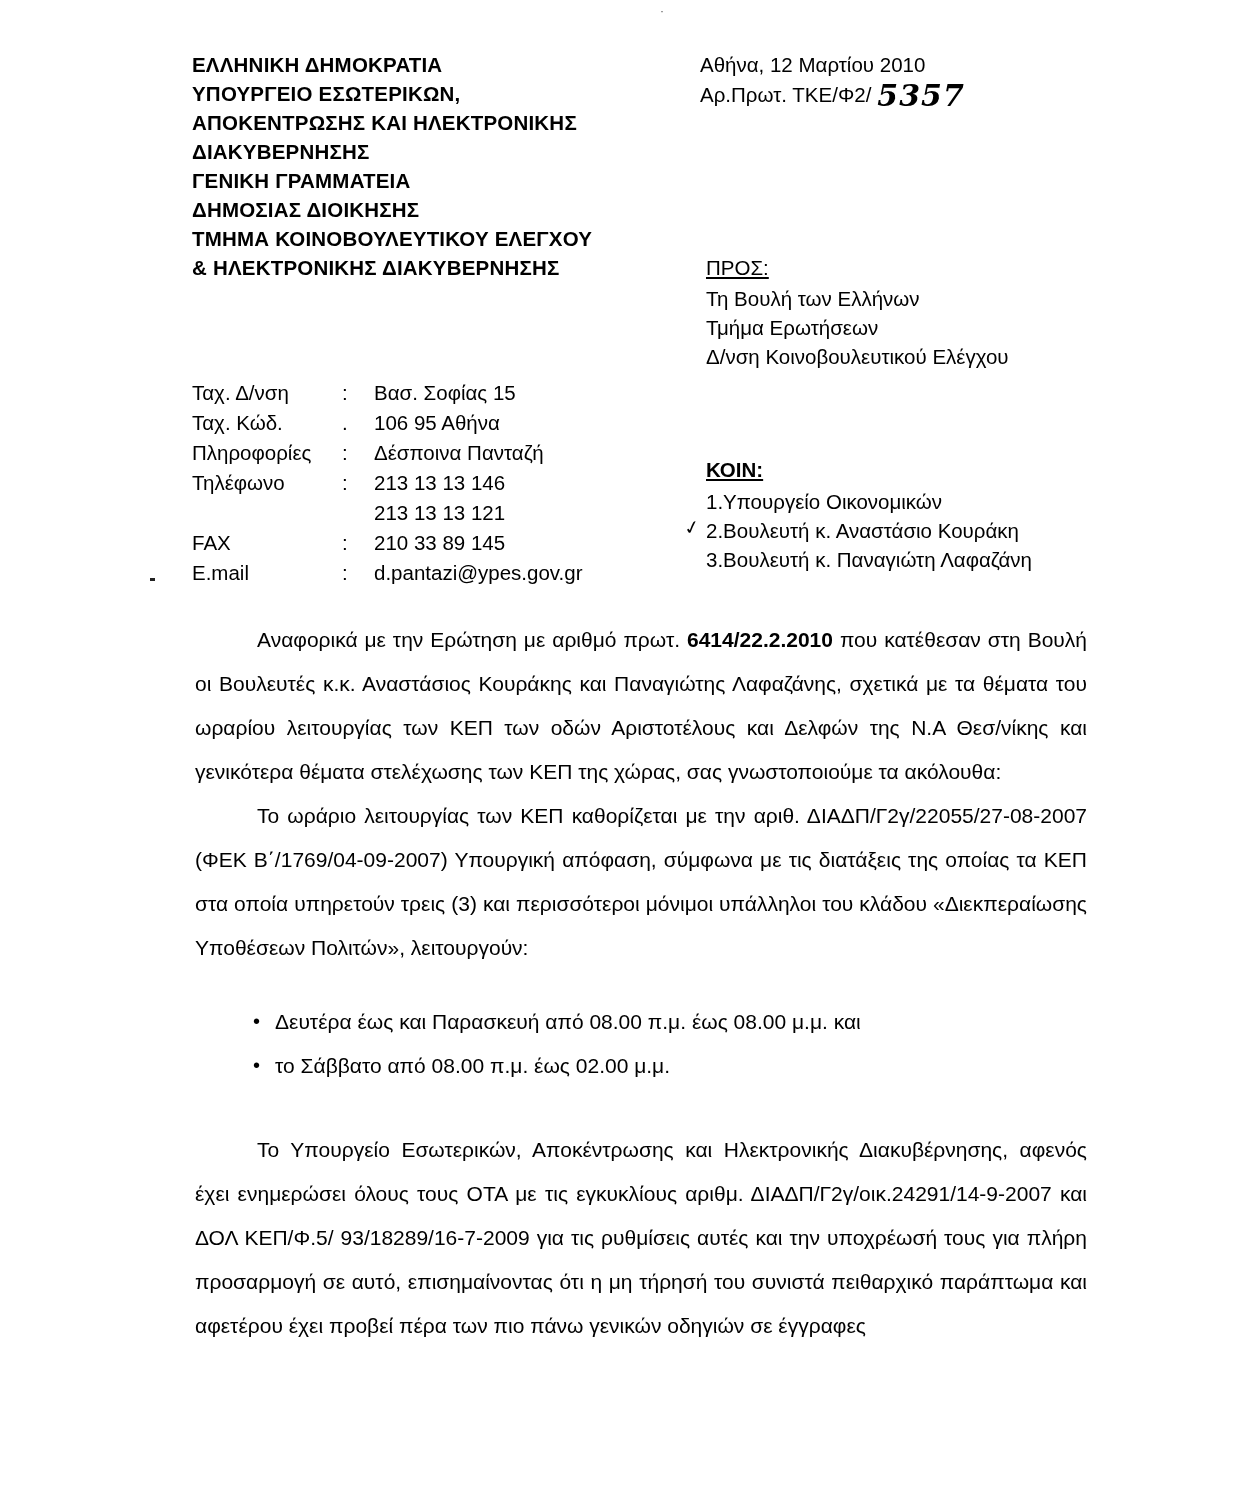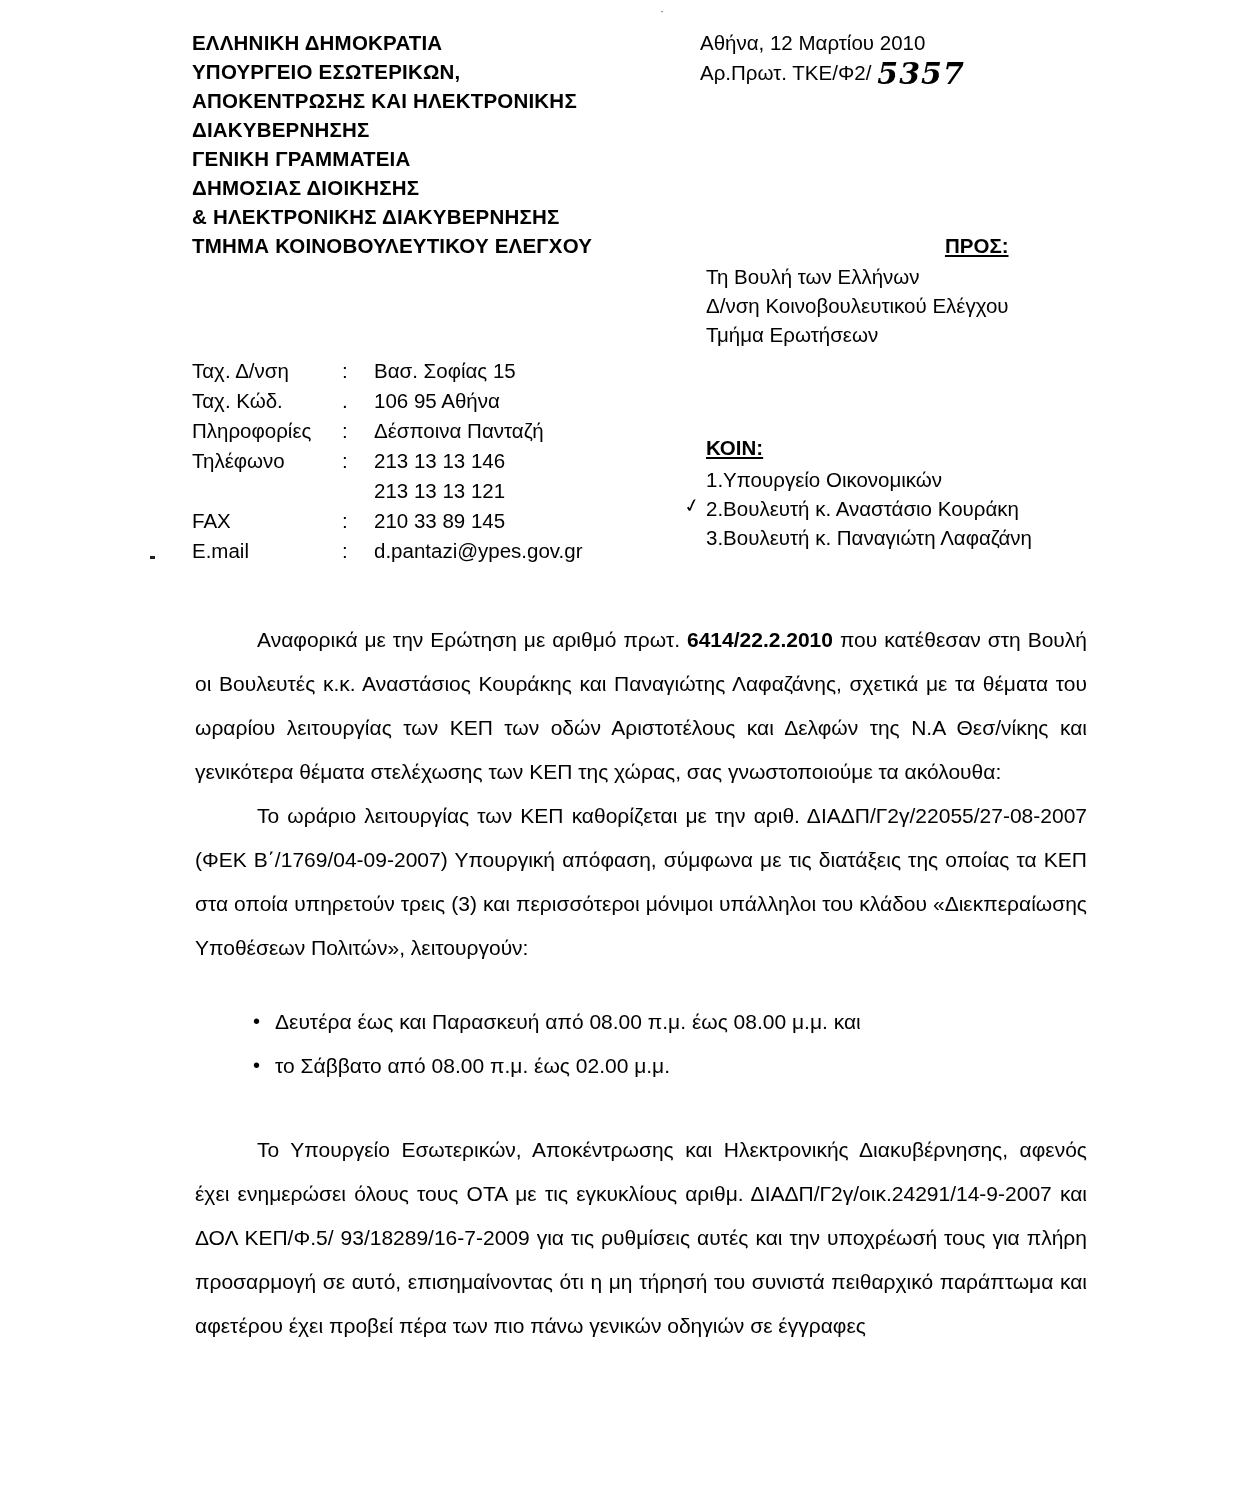--- a/index.html
+++ b/index.html
@@ -18,21 +18,21 @@
   .page {
     position: relative;
     width: 1250px;
     height: 1494px;
     background: #fff;
   }
 
   
   .header {
     position: absolute;
-    top: 28px;
+    top: 50px;
     left: 0;
     width: 1250px;
     height: 540px;
   }
   .issuer {
     position: absolute;
     left: 192px;
     top: 0;
     width: 540px;
     font-weight: bold;
@@ -61,25 +61,24 @@
   }
 
   .pros {
     position: absolute;
     left: 706px;
     top: 203px;
     font-size: 20.5px;
     line-height: 29px;
   }
   .pros .ttl {
-    font-weight: bold;
+    font-weight: normal;
     text-decoration: underline;
     display: block;
     margin-bottom: 2px;
-    text-align: right;
   }
   .pros .ln { white-space: nowrap; }
 
   .contact {
     position: absolute;
     left: 192px;
     top: 328px;
     font-size: 20.5px;
     line-height: 30px;
   }
@@ -175,36 +174,36 @@
 
   <div class="header">
 
     <div class="issuer">
       <div>ΕΛΛΗΝΙΚΗ ΔΗΜΟΚΡΑΤΙΑ</div>
       <div>ΥΠΟΥΡΓΕΙΟ ΕΣΩΤΕΡΙΚΩΝ,</div>
       <div>ΑΠΟΚΕΝΤΡΩΣΗΣ ΚΑΙ ΗΛΕΚΤΡΟΝΙΚΗΣ</div>
       <div>ΔΙΑΚΥΒΕΡΝΗΣΗΣ</div>
       <div>ΓΕΝΙΚΗ ΓΡΑΜΜΑΤΕΙΑ</div>
       <div>ΔΗΜΟΣΙΑΣ ΔΙΟΙΚΗΣΗΣ</div>
+      <div>ΤΜΗΜΑ ΚΟΙΝΟΒΟΥΛΕΥΤΙΚΟΥ ΕΛΕΓΧΟΥ</div>
       <div>&amp; ΗΛΕΚΤΡΟΝΙΚΗΣ ΔΙΑΚΥΒΕΡΝΗΣΗΣ</div>
-      <div>ΤΜΗΜΑ ΚΟΙΝΟΒΟΥΛΕΥΤΙΚΟΥ ΕΛΕΓΧΟΥ</div>
     </div>
 
     <div class="datebox">
       <div class="line">Αθήνα, 12 Μαρτίου   2010</div>
       <div class="line">
         <span>Αρ.Πρωτ. ΤΚΕ/Φ2/</span><span class="handwritten">5357</span>
       </div>
     </div>
 
     <div class="pros">
       <span class="ttl">ΠΡΟΣ:</span>
       <div class="ln">Τη Βουλή των Ελλήνων</div>
+      <div class="ln">Τμήμα  Ερωτήσεων</div>
       <div class="ln">Δ/νση Κοινοβουλευτικού Ελέγχου</div>
-      <div class="ln">Τμήμα  Ερωτήσεων</div>
     </div>
 
     <div class="contact">
       <table>
         <tbody>
             <tr>
           <td class="lbl">Ταχ. Δ/νση</td>
           <td class="sep">:</td>
           <td class="val">Βασ. Σοφίας 15</td>
         </tr>

